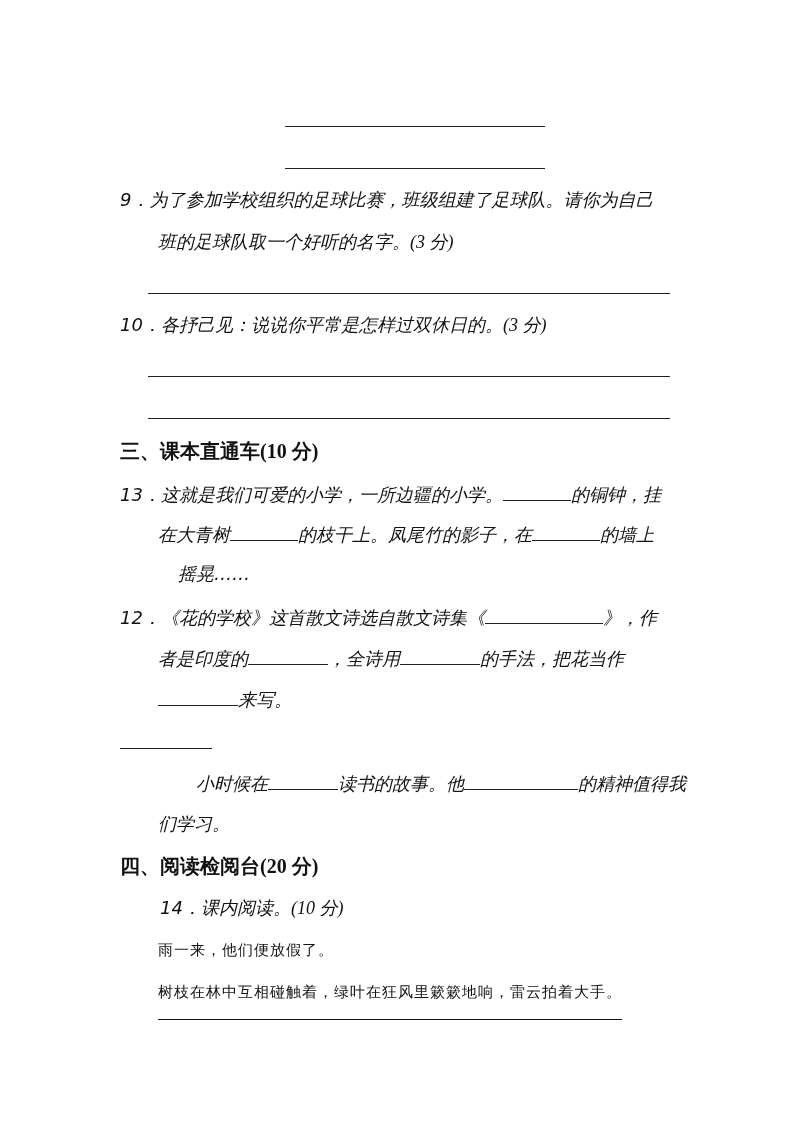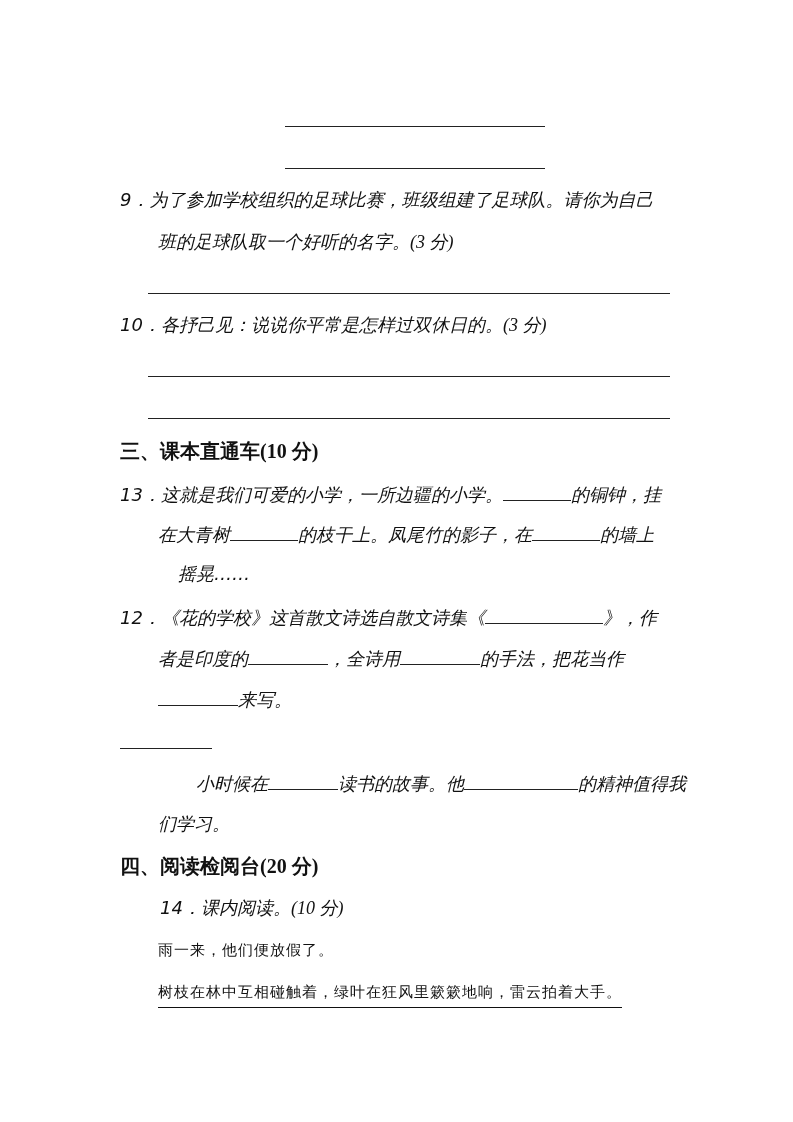--- a/index.html
+++ b/index.html
@@ -6,21 +6,21 @@
   body { width: 793px; height: 1122px; position: relative; overflow: hidden;
          font-family: "DejaVu Sans", "Liberation Sans", sans-serif; color: #111; }
   .abs { position: absolute; white-space: nowrap; }
   .line { position: absolute; height: 1px; background: #222; }
   .txt { font-size: 18px; line-height: 22px; font-style: italic; }
   .score { font-family: "Liberation Serif", "DejaVu Serif", serif; }
   .heading { font-size: 20px; line-height: 22px; font-weight: bold; }
   .heading .score { font-weight: bold; }
   .blank { display: inline-block; border-bottom: 1px solid #222; height: 18px; vertical-align: baseline; }
   .passage { font-family: "DejaVu Serif", "Liberation Serif", serif; font-size: 15px; line-height: 22px; letter-spacing: 1px; }
-  .underlined { border-bottom: 1.5px solid #111; padding-bottom: 4px; text-align: right; }
+  .underlined { border-bottom: 1.5px solid #111; padding-bottom: 16px; text-align: right; }
 </style>
 </head>
 <body>
 
 <div class="line" style="left:285px; top:126px; width:260px;"></div>
 <div class="line" style="left:285px; top:168px; width:260px;"></div>
 
 <div class="abs txt" style="left:120px; top:189px;">9．为了参加学校组织的足球比赛，班级组建了足球队。请你为自己</div>
 <div class="abs txt" style="left:158px; top:231px;">
   <span>班的足球队取一个好听的名字。</span><span class="score">(3 分)</span>

